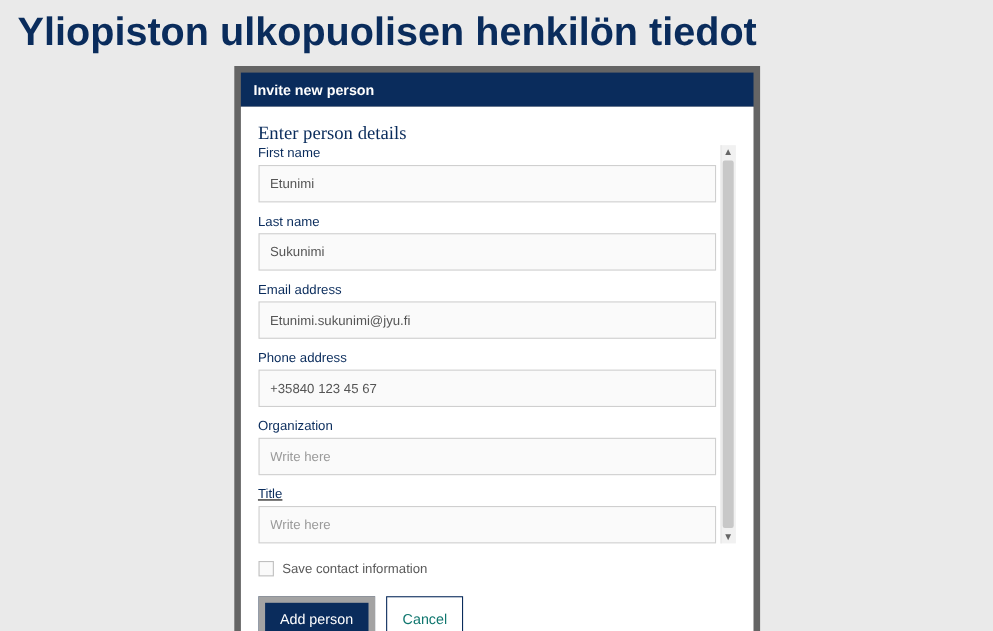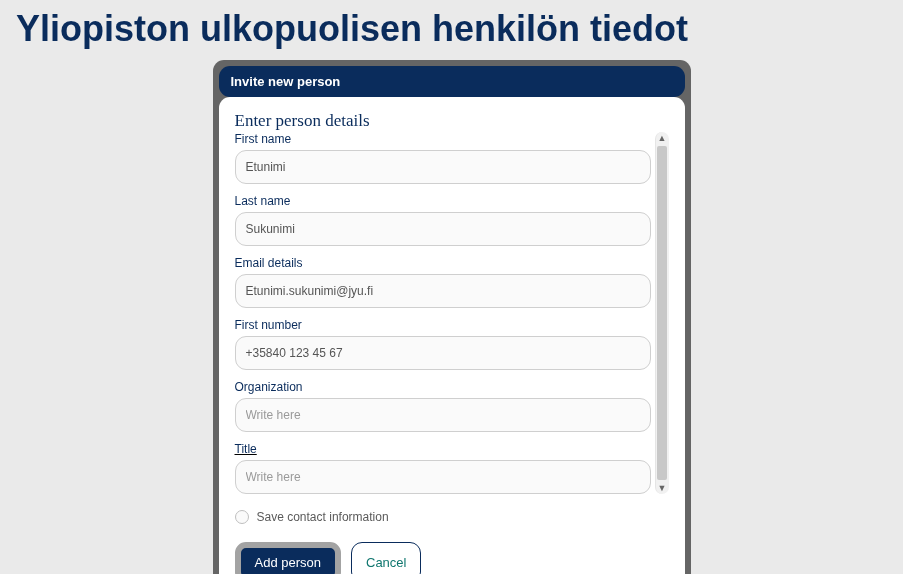--- a/index.html
+++ b/index.html
@@ -1,19 +1,18 @@
 <!DOCTYPE html>
 <html><head>
   <meta charset="utf-8">
   <style>
     * {
       box-sizing: border-box;
       margin: 0;
       padding: 0;
-      border-radius: 11px;
     }
     body {
       font-family: Arial, Helvetica, sans-serif;
       background: #eaeaea;
       width: 903px;
       height: 574px;
       overflow: hidden;
     }
     .page-title {
       color: #0a2c5c;
@@ -149,26 +148,26 @@
           <label class="field-label">First name</label>
           <input class="text-input" type="text" value="Etunimi" style="">
         </div>
 
         <div class="field-group">
           <label class="field-label">Last name</label>
           <input class="text-input" type="text" value="Sukunimi" style="">
         </div>
 
         <div class="field-group">
-          <label class="field-label">Email details</label>
+          <label class="field-label">Email address</label>
           <input class="text-input" type="text" value="Etunimi.sukunimi@jyu.fi" style="">
         </div>
 
         <div class="field-group">
-          <label class="field-label">First number</label>
+          <label class="field-label">Phone address</label>
           <input class="text-input" type="text" value="+35840 123 45 67" style="">
         </div>
 
         <div class="field-group">
           <label class="field-label">Organization</label>
           <input class="text-input" type="text" placeholder="Write here" style="">
         </div>
 
         <div class="field-group" style="margin-bottom:0;text-decoration:underline;">
           <label class="field-label">Title</label>

